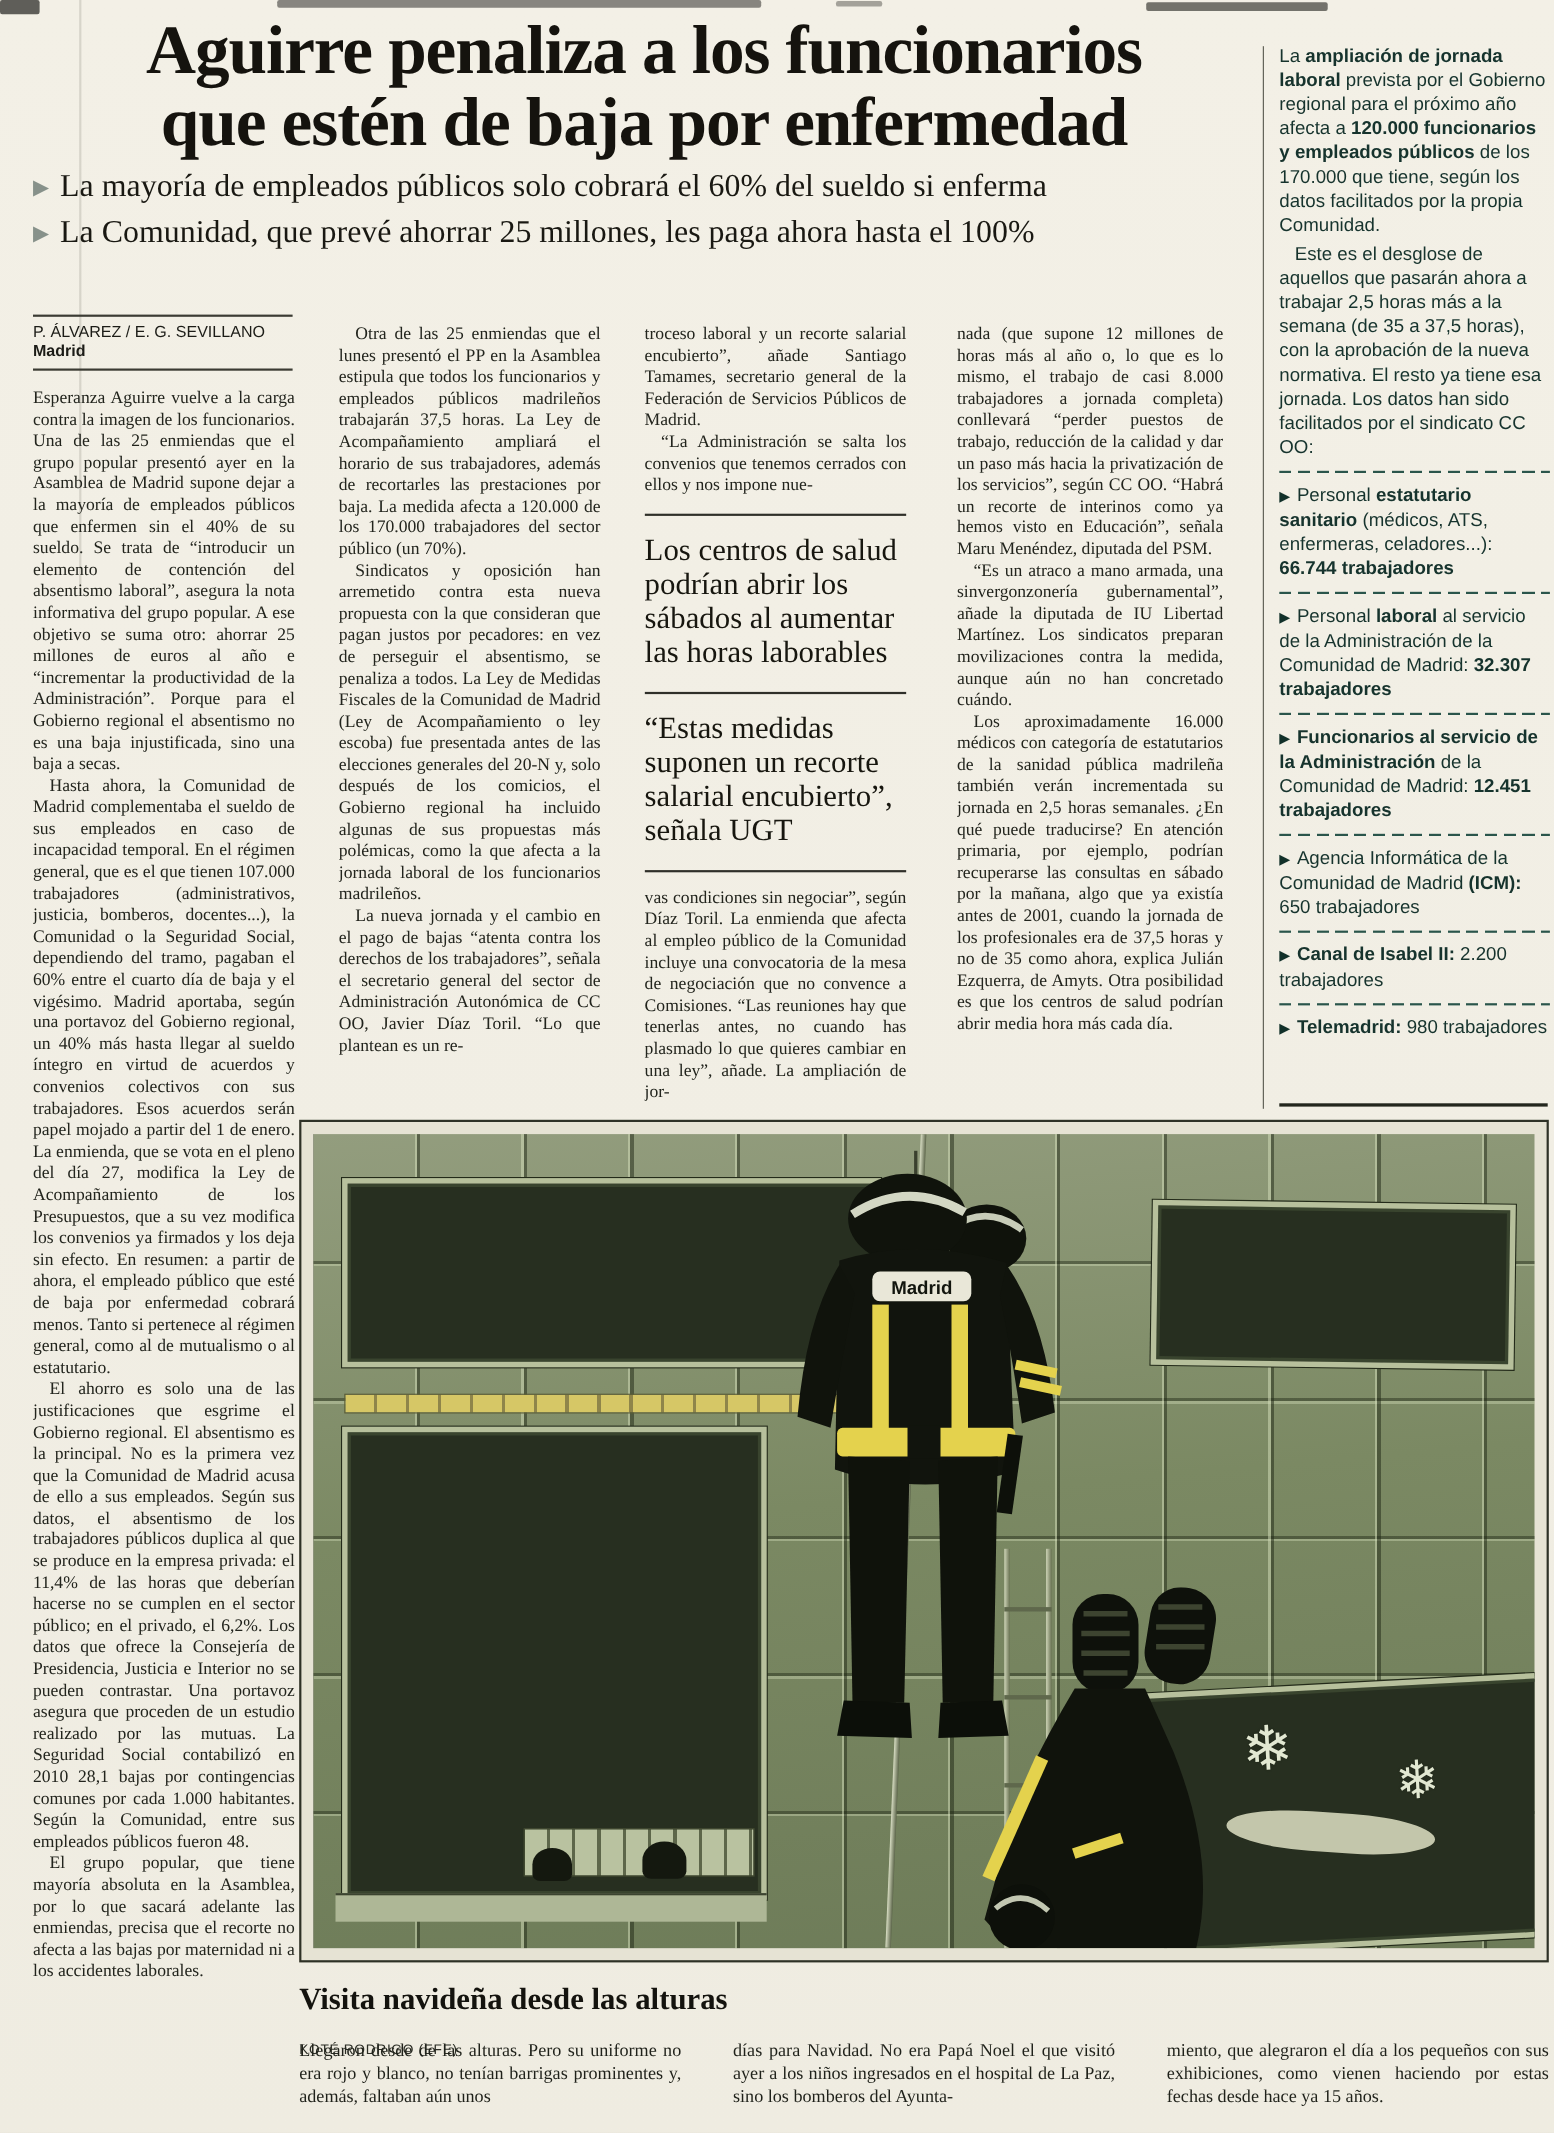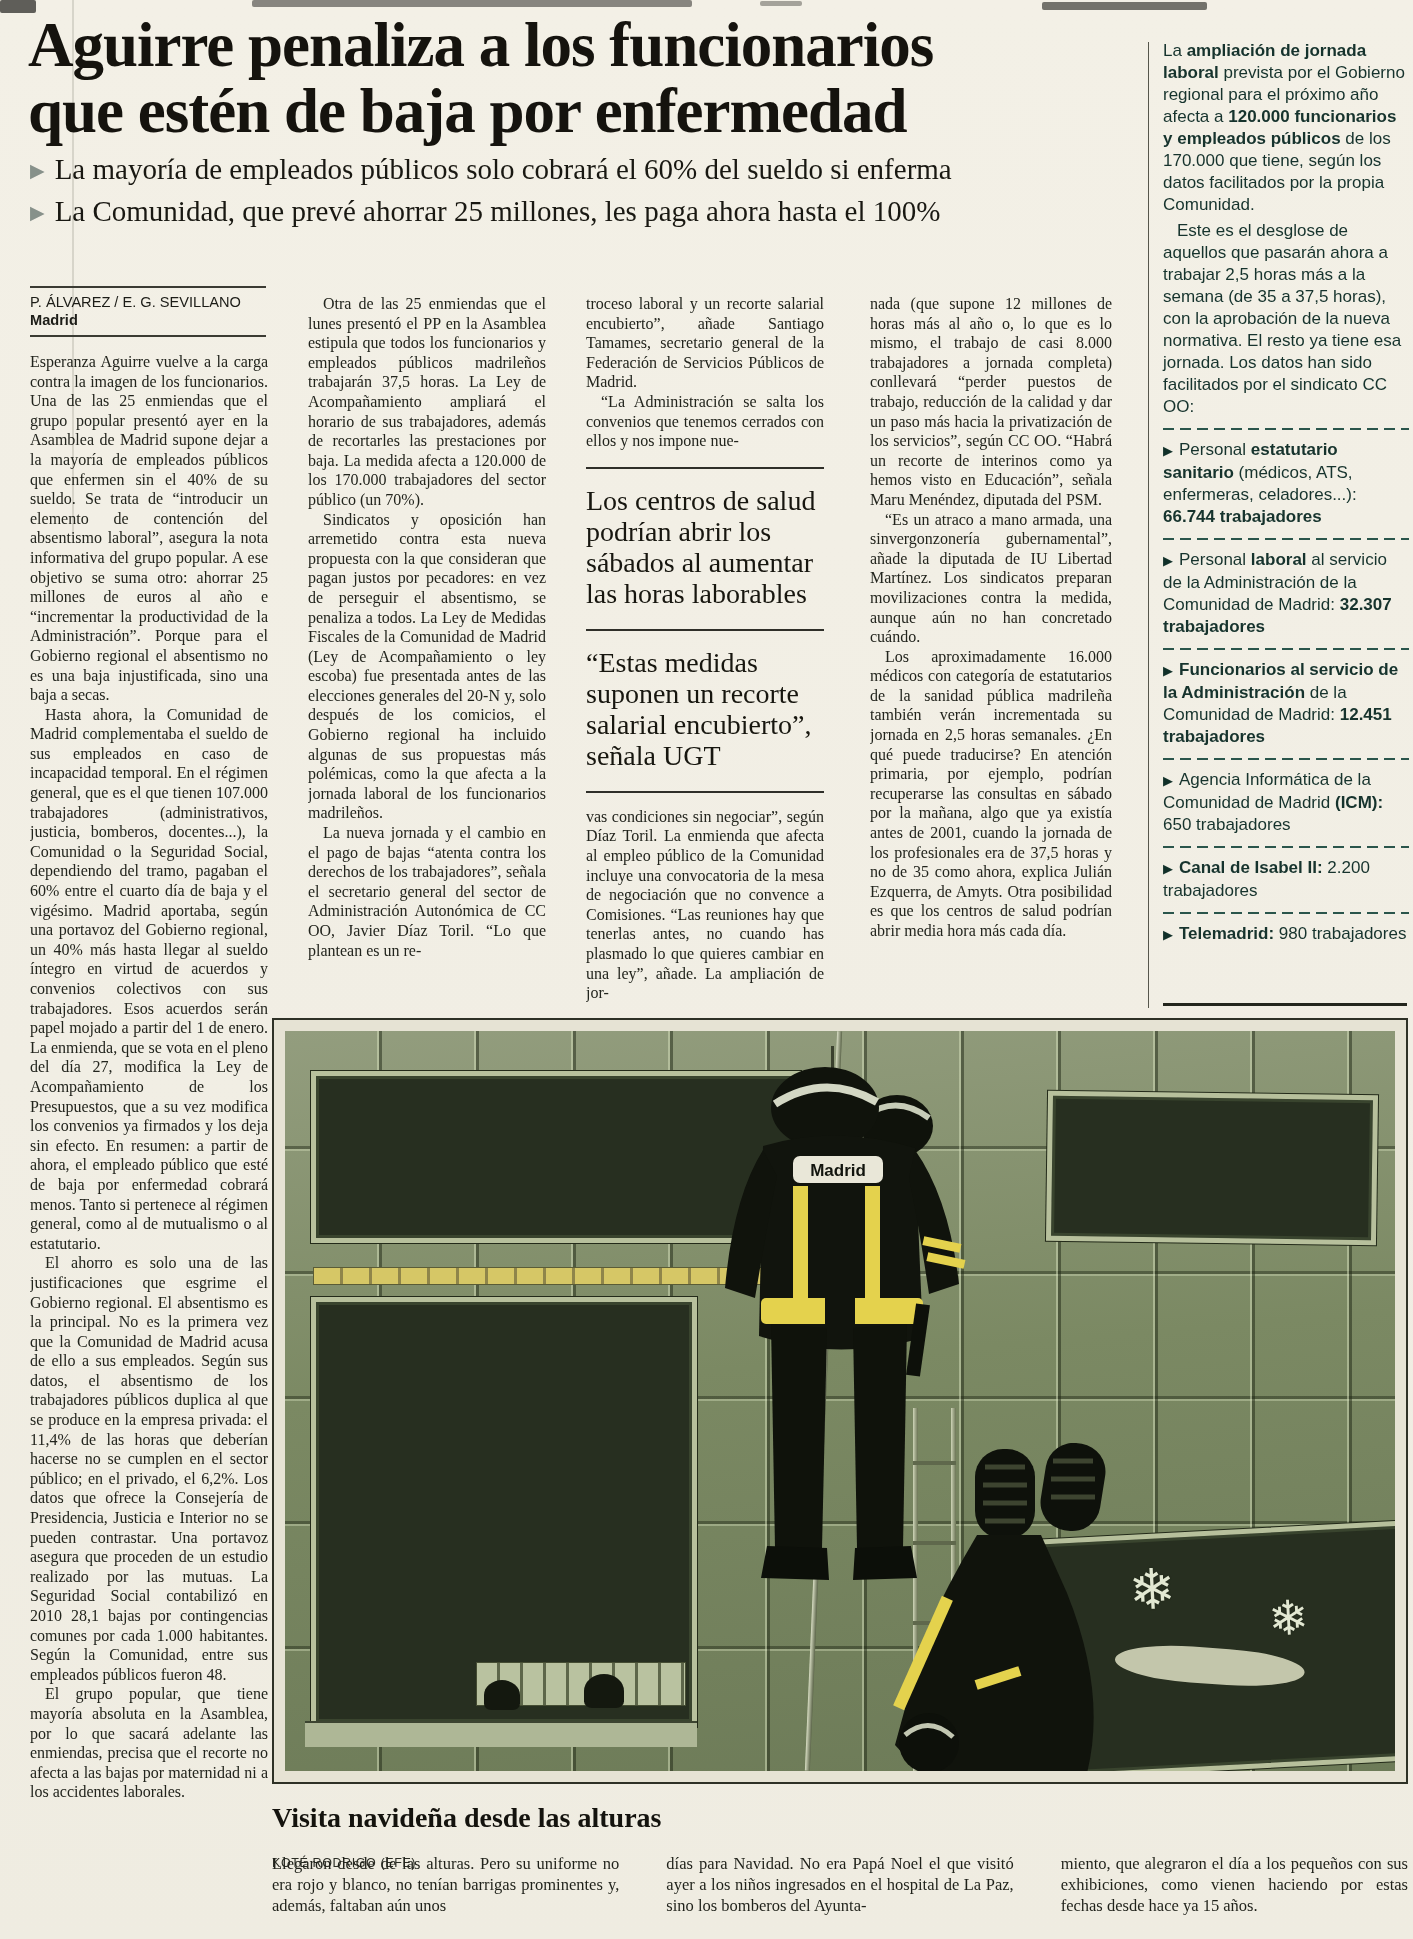--- a/index.html
+++ b/index.html
@@ -6,21 +6,21 @@
   body{background:#d8d5cb;font-family:"Liberation Serif",serif;}
   .page{position:relative;width:1413px;height:1939px;margin:0 auto;overflow:hidden;
         background:linear-gradient(180deg,#f3f0e6 0%,#f1eee4 55%,#efece1 100%);color:#23251e;}
   .abs{position:absolute;}
   .sans{font-family:"Liberation Sans",sans-serif;}
   
   .artifact{position:absolute;background:#2e2e29;opacity:.75;border-radius:2px;}
   .fold{position:absolute;width:2px;background:rgba(120,120,105,.22);}
   
   .headline{left:28px;top:12px;width:1115px;font-weight:700;font-size:63px;line-height:1.05;
-            letter-spacing:-1px;color:#15130e;}
+            letter-spacing:-1px;color:#15130e;text-align:center;}
   .subheads{left:30px;top:150px;width:1100px;font-size:29px;line-height:39px;color:#191812;}
   .subhead-row{display:flex;align-items:baseline;}
   .tri{color:#87918a;font-size:19px;margin-right:10px;flex:0 0 auto;transform:translateY(-2px);}
   
   .byline{left:30px;top:286px;width:236px;border-top:2px solid #3b3b33;border-bottom:2px solid #3b3b33;
           padding:5px 0 6px 0;font-size:14.6px;line-height:18px;color:#1c1c17;}
   .byline .loc{font-weight:700;}
   
   .col{font-size:16px;line-height:19.6px;color:#22241d;overflow:hidden;}
   .para{margin:0;text-align:justify;}

